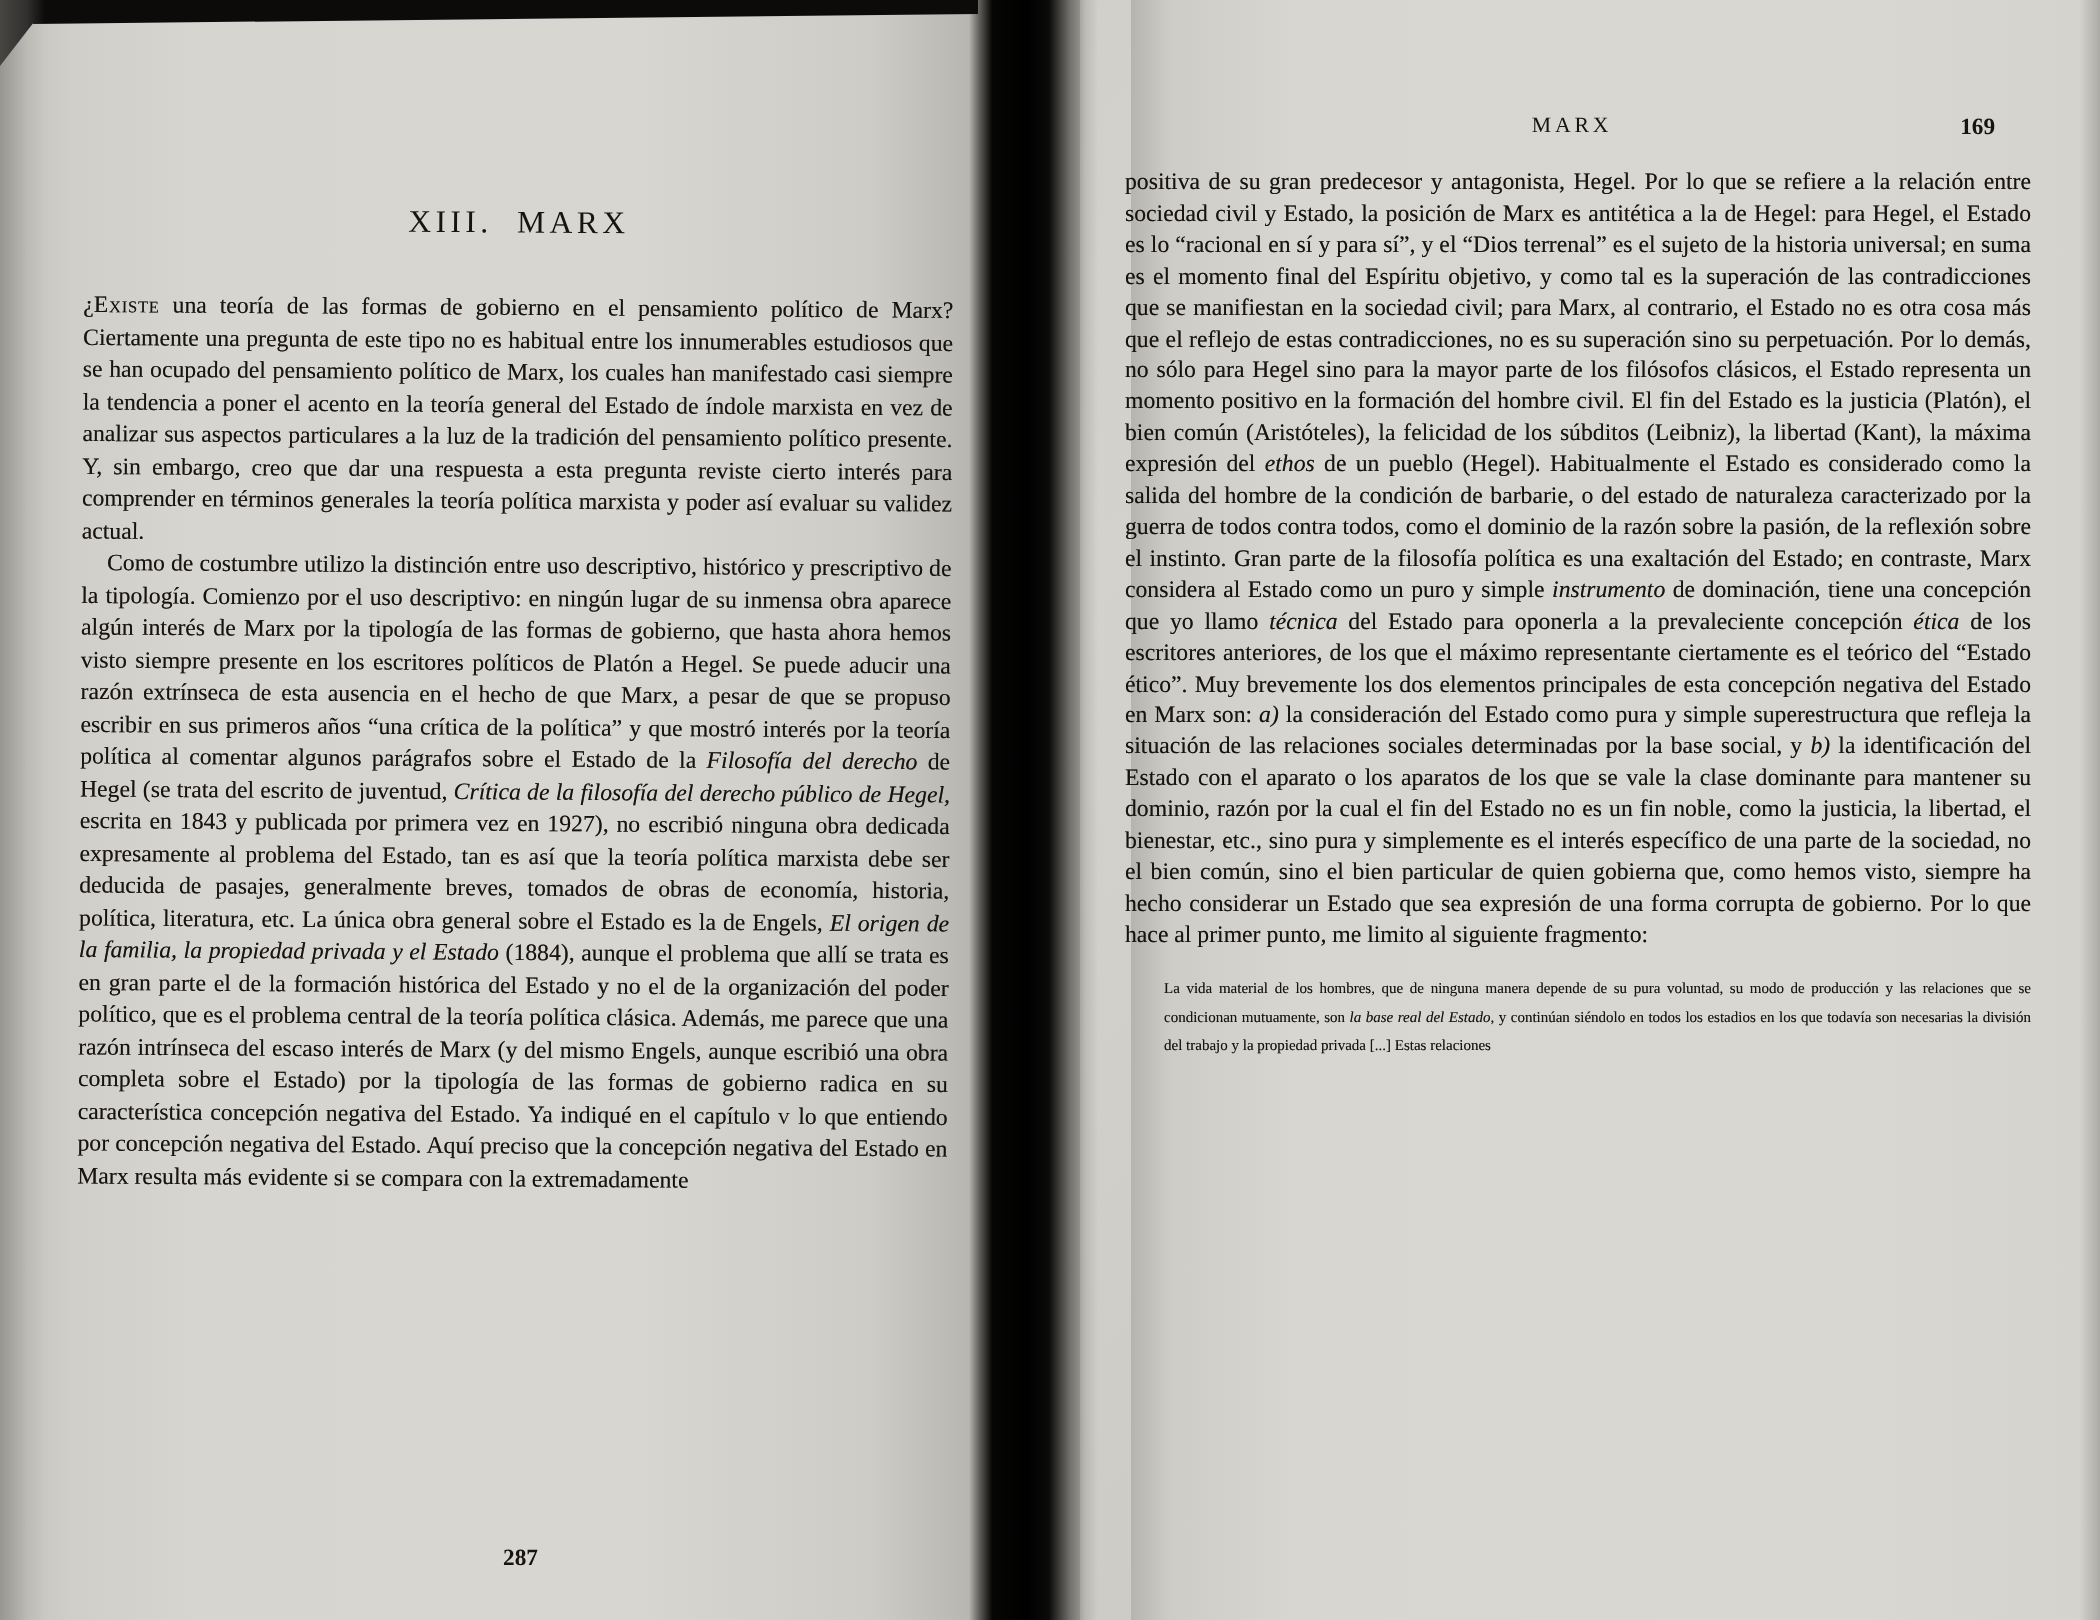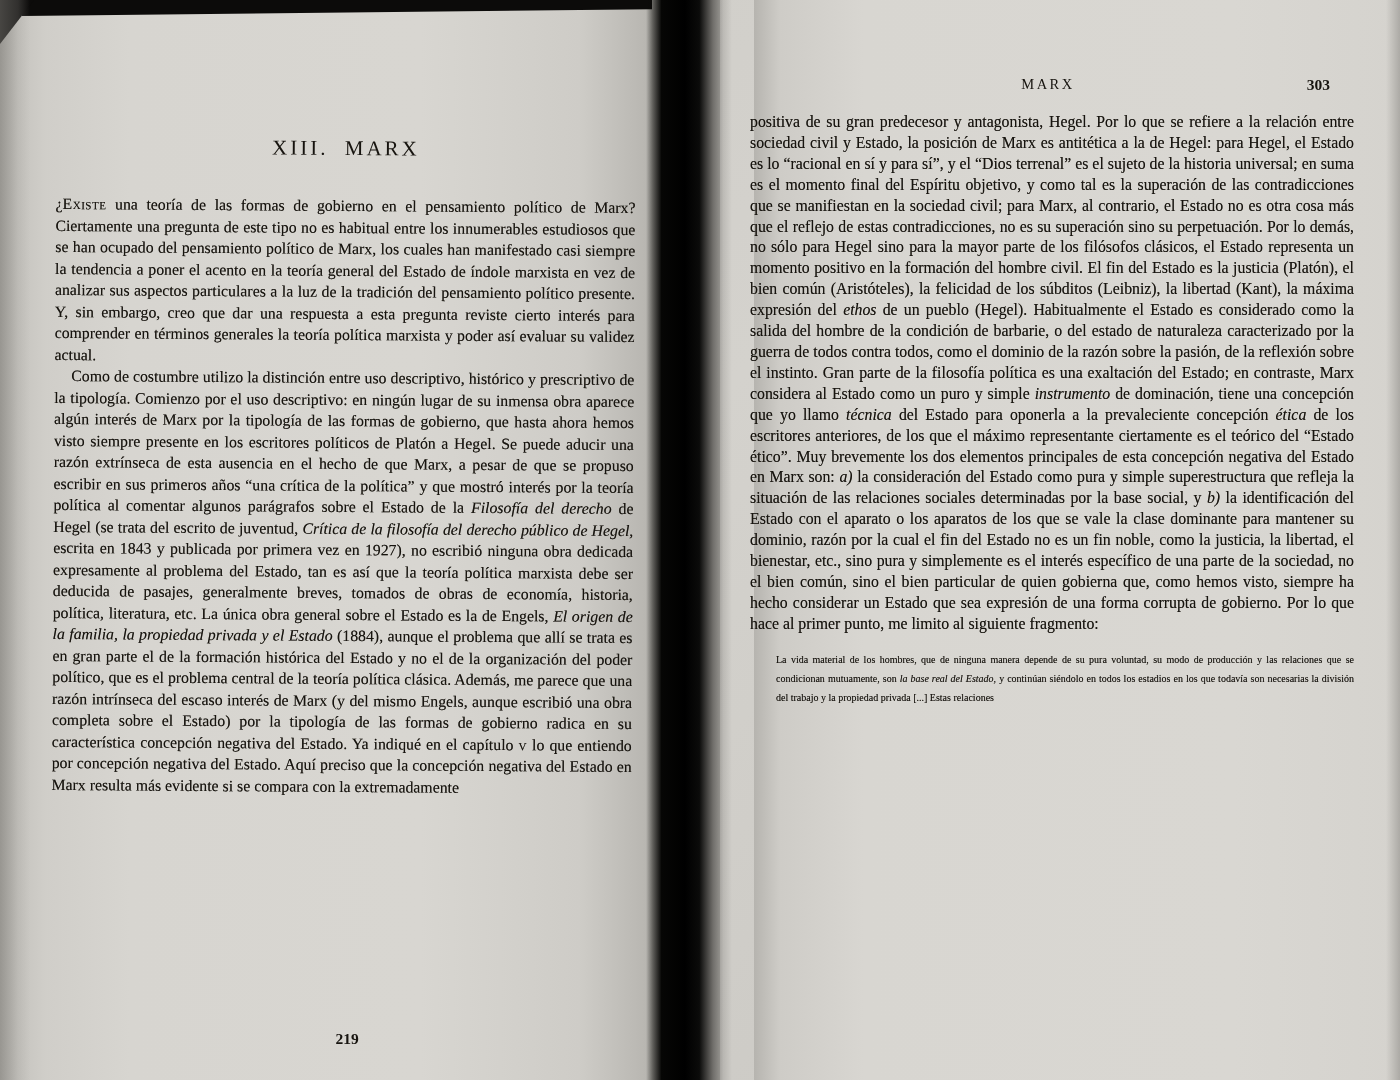--- a/index.html
+++ b/index.html
@@ -96,28 +96,28 @@
 <body>
 
 <div class="canvas">
 
   <div class="page page-left">
     <div class="page-inner-left">
       <h1 class="chapter-title">XIII. MARX</h1>
       <p class="para first-left" lang="es"><span>¿</span><span class="sc">Existe</span><span> una teoría de las formas de gobierno en el pensamiento político de Marx? Ciertamente una pregunta de este tipo no es habitual entre los innumerables estudiosos que se han ocupado del pensamiento político de Marx, los cuales han manifestado casi siempre la tendencia a poner el acento en la teoría general del Estado de índole marxista en vez de analizar sus aspectos particulares a la luz de la tradición del pensamiento político presente. Y, sin embargo, creo que dar una respuesta a esta pregunta reviste cierto interés para comprender en términos generales la teoría política marxista y poder así evaluar su validez actual.</span></p>
       <p class="para indent" lang="es"><span>Como de costumbre utilizo la distinción entre uso descriptivo, histórico y prescriptivo de la tipología. Comienzo por el uso descriptivo: en ningún lugar de su inmensa obra aparece algún interés de Marx por la tipología de las formas de gobierno, que hasta ahora hemos visto siempre presente en los escritores políticos de Platón a Hegel. Se puede aducir una razón extrínseca de esta ausencia en el hecho de que Marx, a pesar de que se propuso escribir en sus primeros años “una crítica de la política” y que mostró interés por la teoría política al comentar algunos parágrafos sobre el Estado de la </span><span class="it">Filosofía del derecho</span><span> de Hegel (se trata del escrito de juventud, </span><span class="it">Crítica de la filosofía del derecho público de Hegel,</span><span> escrita en 1843 y publicada por primera vez en 1927), no escribió ninguna obra dedicada expresamente al problema del Estado, tan es así que la teoría política marxista debe ser deducida de pasajes, generalmente breves, tomados de obras de economía, historia, política, literatura, etc. La única obra general sobre el Estado es la de Engels, </span><span class="it">El origen de la familia, la propiedad privada y el Estado</span><span> (1884), aunque el problema que allí se trata es en gran parte el de la formación histórica del Estado y no el de la organización del poder político, que es el problema central de la teoría política clásica. Además, me parece que una razón intrínseca del escaso interés de Marx (y del mismo Engels, aunque escribió una obra completa sobre el Estado) por la tipología de las formas de gobierno radica en su característica concepción negativa del Estado. Ya indiqué en el capítulo </span><span class="sc">v</span><span> lo que entiendo por concepción negativa del Estado. Aquí preciso que la concepción negativa del Estado en Marx resulta más evidente si se compara con la extremadamente</span></p>
     </div>
-    <div class="page-num-left">219</div>
+    <div class="page-num-left">287</div>
   </div>
 
   <div class="page page-right">
     <div class="page-inner-right">
       <div class="running-head">
         <span class="head-title">MARX</span>
-        <span class="head-num">303</span>
+        <span class="head-num">169</span>
       </div>
       <p class="para" lang="es"><span>positiva de su gran predecesor y antagonista, Hegel. Por lo que se refiere a la relación entre sociedad civil y Estado, la posición de Marx es antitética a la de Hegel: para Hegel, el Estado es lo “racional en sí y para sí”, y el “Dios terrenal” es el sujeto de la historia universal; en suma es el momento final del Espíritu objetivo, y como tal es la superación de las contradicciones que se manifiestan en la sociedad civil; para Marx, al contrario, el Estado no es otra cosa más que el reflejo de estas contradicciones, no es su superación sino su perpetuación. Por lo demás, no sólo para Hegel sino para la mayor parte de los filósofos clásicos, el Estado representa un momento positivo en la formación del hombre civil. El fin del Estado es la justicia (Platón), el bien común (Aristóteles), la felicidad de los súbditos (Leibniz), la libertad (Kant), la máxima expresión del </span><span class="it">ethos</span><span> de un pueblo (Hegel). Habitualmente el Estado es considerado como la salida del hombre de la condición de barbarie, o del estado de naturaleza caracterizado por la guerra de todos contra todos, como el dominio de la razón sobre la pasión, de la reflexión sobre el instinto. Gran parte de la filosofía política es una exaltación del Estado; en contraste, Marx considera al Estado como un puro y simple </span><span class="it">instrumento</span><span> de dominación, tiene una concepción que yo llamo </span><span class="it">técnica</span><span> del Estado para oponerla a la prevaleciente concepción </span><span class="it">ética</span><span> de los escritores anteriores, de los que el máximo representante ciertamente es el teórico del “Estado ético”. Muy brevemente los dos elementos principales de esta concepción negativa del Estado en Marx son: </span><span class="it">a)</span><span> la consideración del Estado como pura y simple superestructura que refleja la situación de las relaciones sociales determinadas por la base social, y </span><span class="it">b)</span><span> la identificación del Estado con el aparato o los aparatos de los que se vale la clase dominante para mantener su dominio, razón por la cual el fin del Estado no es un fin noble, como la justicia, la libertad, el bienestar, etc., sino pura y simplemente es el interés específico de una parte de la sociedad, no el bien común, sino el bien particular de quien gobierna que, como hemos visto, siempre ha hecho considerar un Estado que sea expresión de una forma corrupta de gobierno. Por lo que hace al primer punto, me limito al siguiente fragmento:</span></p>
       <blockquote class="quote" lang="es"><span>La vida material de los hombres, que de ninguna manera depende de su pura voluntad, su modo de producción y las relaciones que se condicionan mutuamente, son </span><span class="it">la base real del Estado,</span><span> y continúan siéndolo en todos los estadios en los que todavía son necesarias la división del trabajo y la propiedad privada [...] Estas relaciones</span></blockquote>
     </div>
   </div>
 
   <div class="artifact top-bar"></div>
   <div class="artifact corner-tl"></div>
   <div class="artifact left-edge"></div>
   <div class="artifact gutter"></div>

